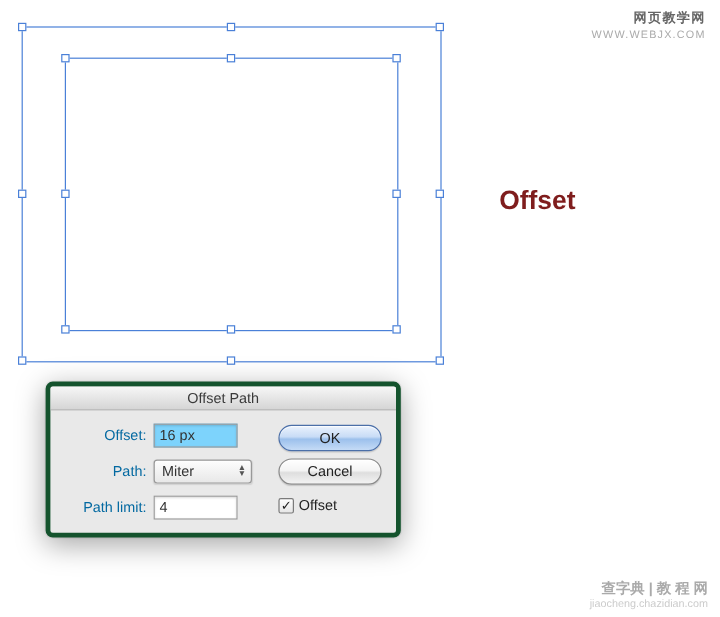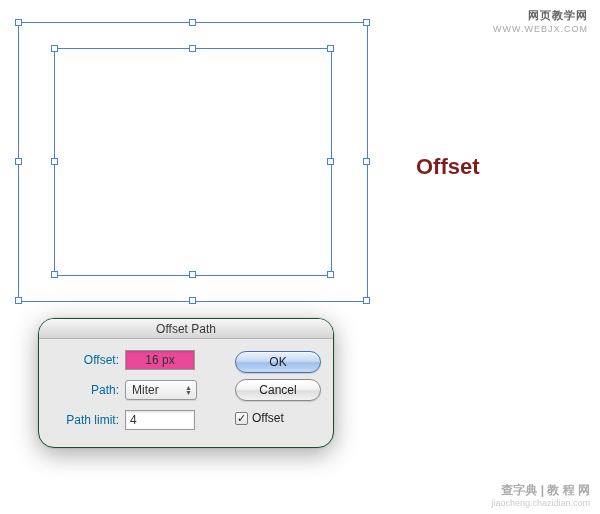--- a/index.html
+++ b/index.html
@@ -81,22 +81,22 @@
   }
 
   
   .dialog {
     position: absolute;
     left: 38px;
     top: 318px;
     width: 296px;
     height: 130px;
     background: #e9e9e9;
-    border: 1px solid #14532d;
-    border-radius: 16px;
+    border: 4px solid #14532d;
+    border-radius: 6px;
     box-shadow: 0 6px 24px rgba(0,0,0,0.35), 0 0 0 1px rgba(0,0,0,0.05);
     overflow: hidden;
   }
   .titlebar {
     height: 20px;
     line-height: 20px;
     text-align: center;
     font-size: 12px;
     color: #3a3a3a;
     background: linear-gradient(#f7f7f7,#d5d5d5);
@@ -126,25 +126,25 @@
   .textfield {
     width: 70px;
     height: 20px;
     border: 1px solid #999;
     background: #fff;
     padding: 0 4px;
     font-size: 12px;
     color: #333;
     box-shadow: inset 0 1px 2px rgba(0,0,0,0.15);
   }
-  .textfield.sel { background: #ec4899; text-align: center; }
+  .textfield.sel { background: #7dd3fc; }
   .select-wrap {
     display: inline-flex;
     align-items: center;
-    width: 72px;
+    width: 82px;
     height: 20px;
     border: 1px solid #999;
     background: linear-gradient(#fdfdfd,#e8e8e8);
     border-radius: 3px;
     padding: 0 4px 0 6px;
     font-size: 12px;
     color: #333;
     box-shadow: 0 1px 0 rgba(255,255,255,0.6) inset, 0 1px 1px rgba(0,0,0,0.1);
     justify-content: space-between;
   }

